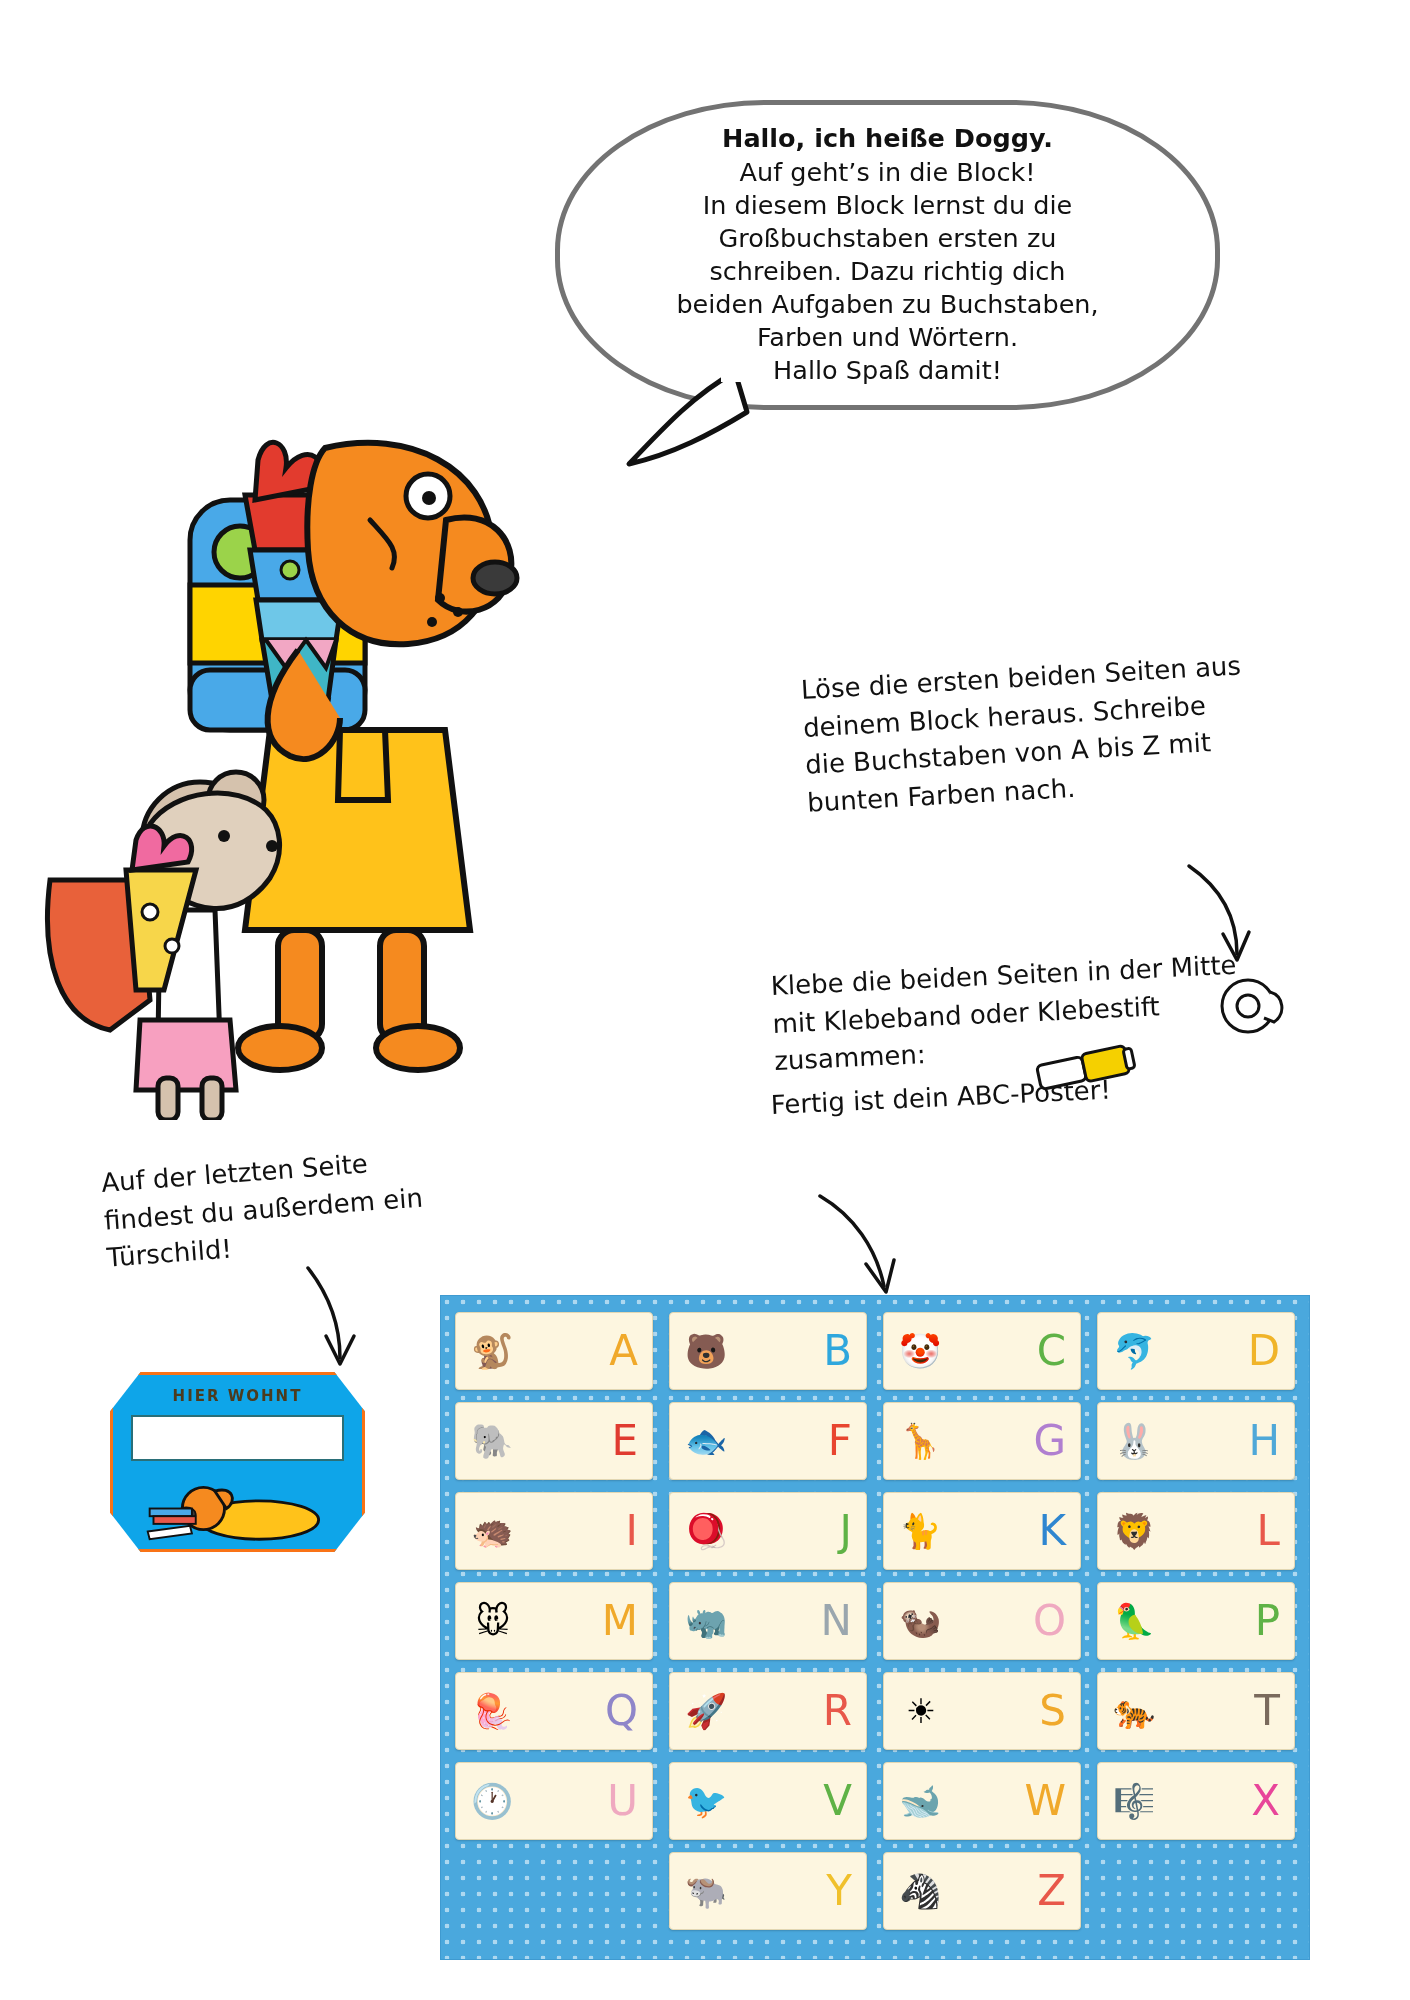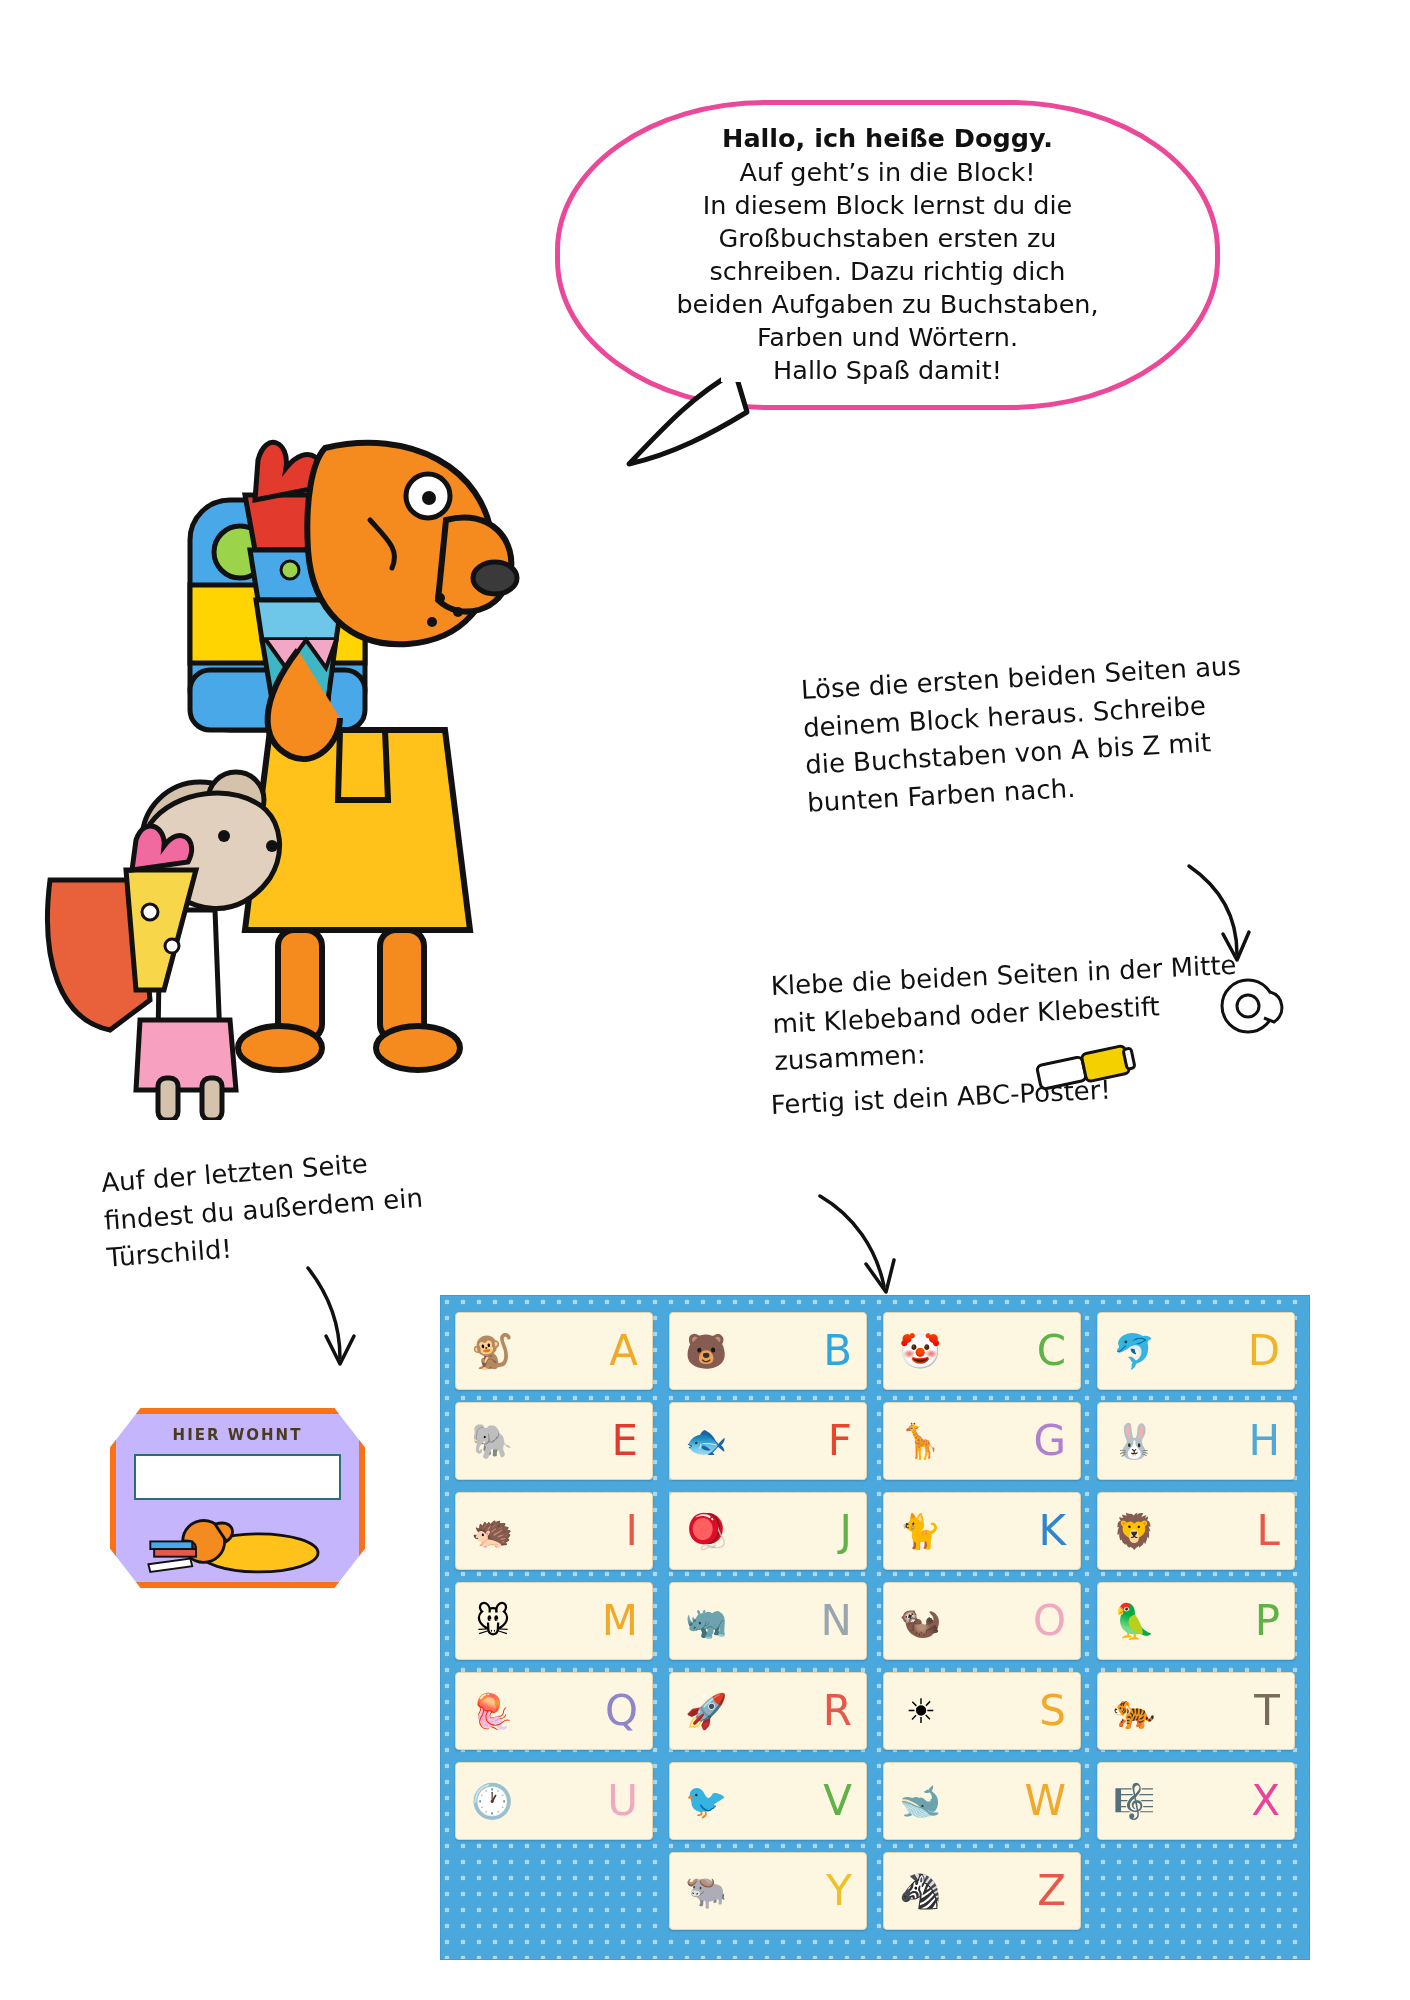--- a/index.html
+++ b/index.html
@@ -8,21 +8,21 @@
     background:#ffffff;
     font-family:"DejaVu Sans", sans-serif;
     position:relative;
     overflow:hidden;
   }
   .page{position:relative;width:1410px;height:2000px;}
 
   
   .bubble{
     position:absolute;left:555px;top:100px;width:665px;height:310px;
-    border:5px solid #ec4899;border-radius:210px/150px;background:#fff;
+    border:5px solid #737373;border-radius:210px/150px;background:#fff;
     box-sizing:border-box;
     display:flex;align-items:center;justify-content:center;
   }
   .bubble-text{
     text-align:center;font-size:25.5px;line-height:1.30;color:#111;
     padding:0 34px;
   }
   .bubble-text .b{font-weight:bold;}
   .bubble-tail{
     position:absolute;left:625px;top:368px;width:130px;height:110px;
@@ -47,26 +47,25 @@
 
   
   .chars{position:absolute;left:40px;top:400px;width:560px;height:720px;}
 
   
   .doorsign{
     position:absolute;left:110px;top:1372px;width:255px;height:180px;
   }
   .doorsign .plate{
     width:100%;height:100%;
-    background:#c4b5fd;
-    border:6px solid #f97316;
+    background:#0ea5e9;
+    border:3px solid #f97316;
     box-sizing:border-box;
     clip-path:polygon(12% 0,88% 0,100% 22%,100% 78%,88% 100%,12% 100%,0 78%,0 22%);
     position:relative;
-    margin-top:36px;
   }
   .doorsign .hw{
     position:absolute;left:18px;top:12px;right:18px;
     font-size:15px;font-weight:bold;letter-spacing:2px;
     color:#4b3b1e;text-align:center;
   }
   .doorsign .writeline{
     position:absolute;left:18px;top:40px;right:18px;height:42px;
     background:#fff;border:2px solid #2a6f78;
   }

